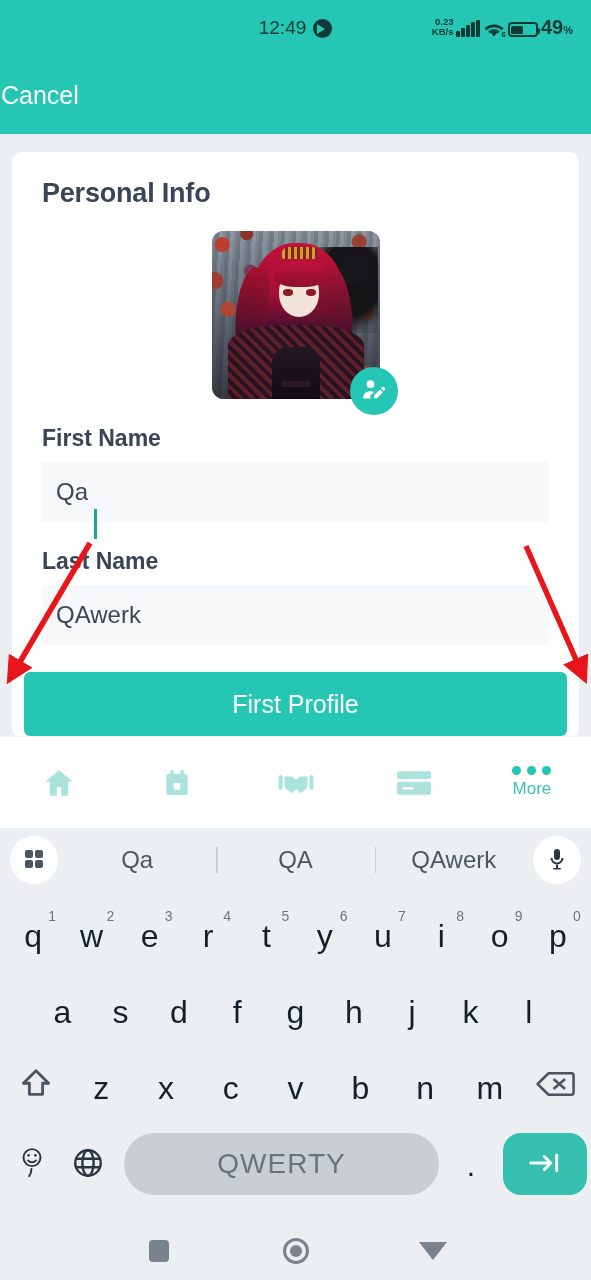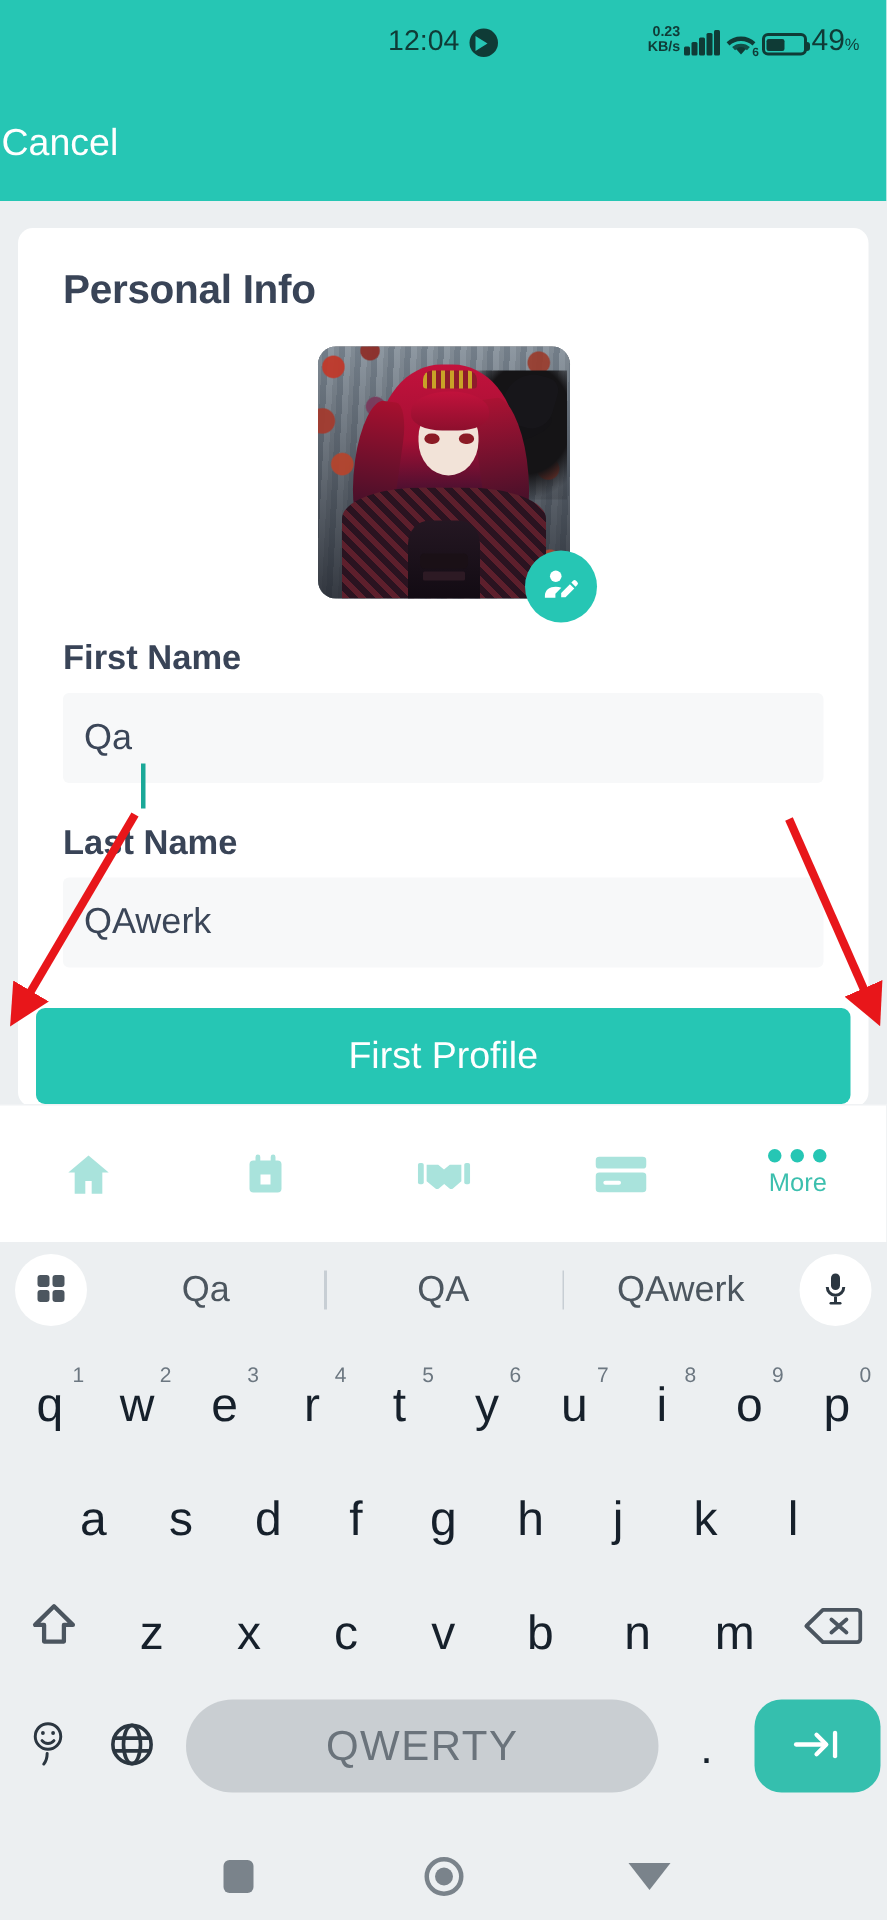--- a/index.html
+++ b/index.html
@@ -91,21 +91,21 @@
     content: "";
     position: absolute; right: -4px; top: 4px;
     width: 2.5px; height: 6px;
     background: #0f3b36; border-radius: 0 2px 2px 0;
   }
   .sb-batt .fill {
     position: absolute; left: 1.5px; top: 1.5px; bottom: 1.5px;
     width: 49%;
     background: #0f3b36; border-radius: 1.5px;
   }
-  .sb-pct { font-size: 20px; font-weight: 400; line-height: 17px; }
+  .sb-pct { font-size: 20px; font-weight: 700; line-height: 17px; }
   .sb-pct small { font-size: 11px; }
 
   
   .appbar {
     height: 78px;
     background: #26c6b4;
     display: flex;
     align-items: center;
     padding: 0 1px;
     position: relative;
@@ -497,21 +497,21 @@
     z-index: 50;
   }
 </style>
 </head>
 <body>
 
 <div id="app">
 
   <div class="statusbar">
     <div class="sb-time">
-      <span>12:04</span>
+      <span>12:49</span>
       <span class="glyph"></span>
     </div>
     <div class="sb-right">
       <div class="sb-net">
         <div>0.23</div>
         <div>KB/s</div>
       </div>
       <div class="sb-bars">
         <i></i>
           <i></i>

